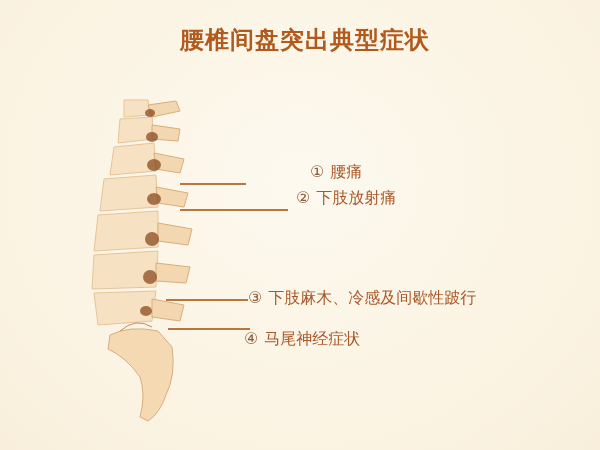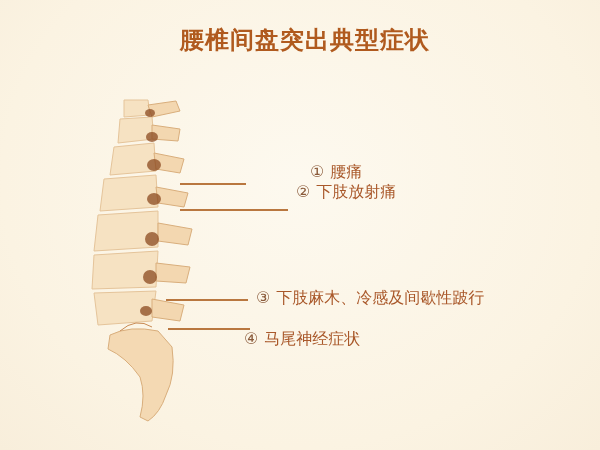--- a/index.html
+++ b/index.html
@@ -59,21 +59,21 @@
 </svg>
 
 <div class="leader" style="left:180px; top:183px; width:66px;"></div>
 <div class="leader" style="left:180px; top:209px; width:108px;"></div>
 <div class="leader" style="left:166px; top:299px; width:82px;"></div>
 <div class="leader" style="left:168px; top:328px; width:82px;"></div>
 
 <div class="label" style="left:270px; top:162px;margin-left:40px;">
   <span class="num">①</span><span>腰痛</span>
 </div>
-<div class="label" style="left:296px; top:182px;">
+<div class="label" style="left:296px; top:188px;">
   <span class="num">②</span><span>下肢放射痛</span>
 </div>
-<div class="label" style="left:256px; top:288px;">
+<div class="label" style="left:248px; top:288px;">
   <span class="num">③</span><span>下肢麻木、冷感及间歇性跛行</span>
 </div>
 <div class="label" style="left:244px; top:329px;">
   <span class="num">④</span><span>马尾神经症状</span>
 </div>
 
 </body></html>

